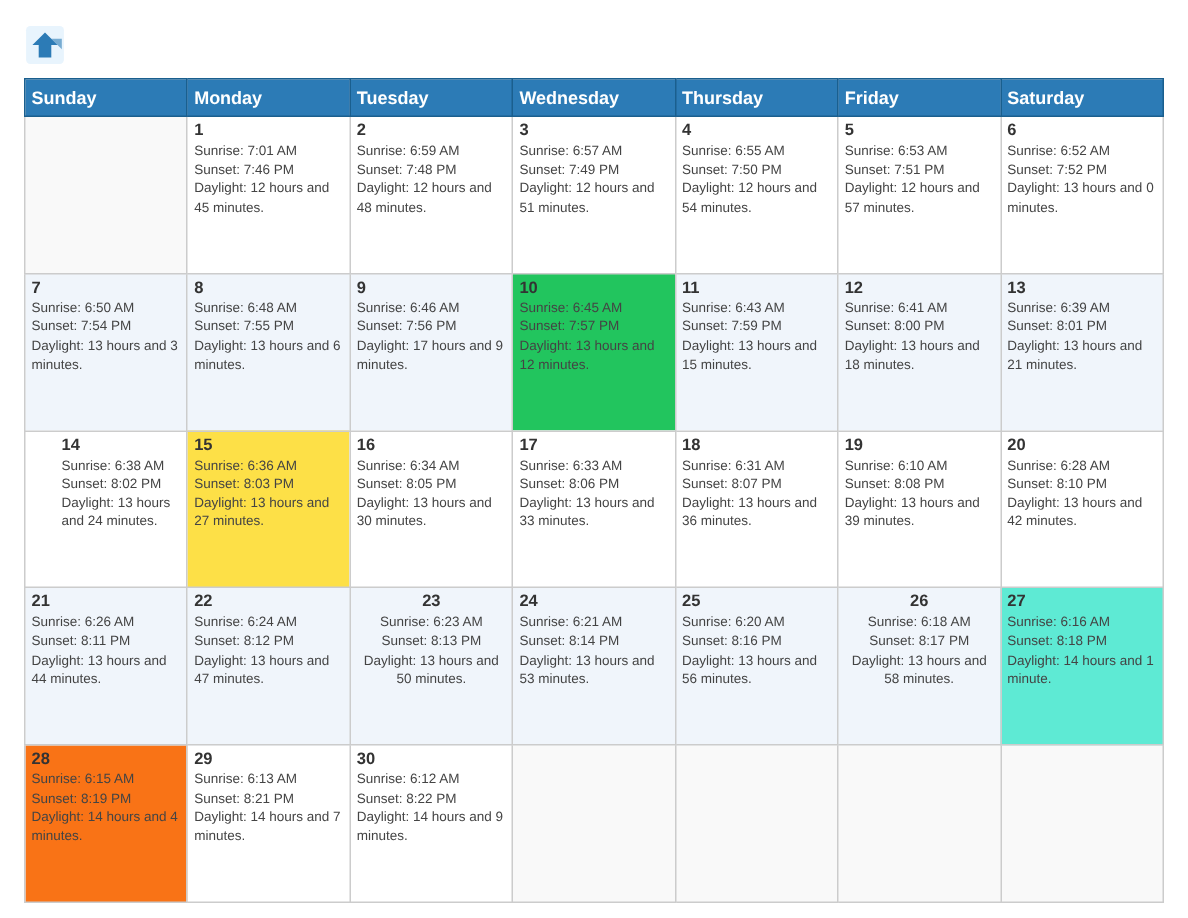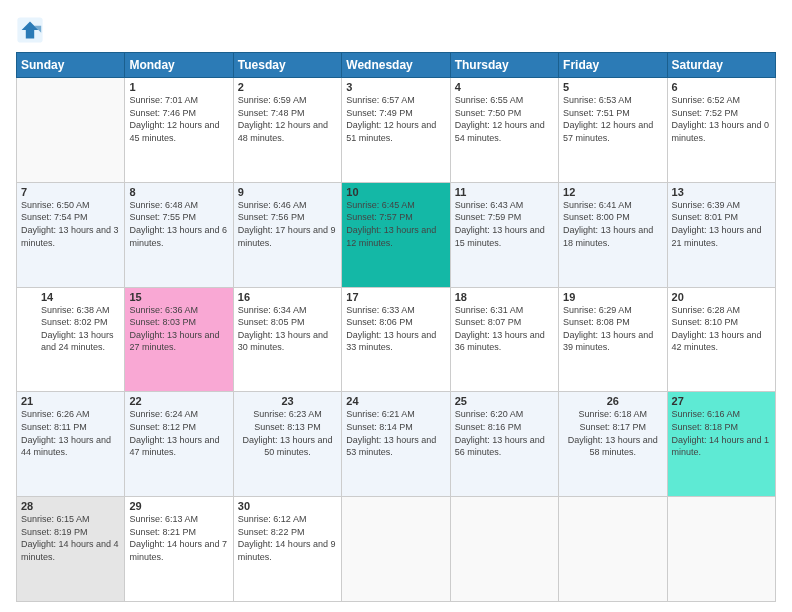--- a/index.html
+++ b/index.html
@@ -203,21 +203,21 @@
             </div>
           </td>
           <td style="background: rgb(240, 245, 251);">
             <div class="day-num">9</div>
             <div class="day-info">
               <div>Sunrise: 6:46 AM</div>
               <div>Sunset: 7:56 PM</div>
               <div>Daylight: 17 hours and 9 minutes.</div>
             </div>
           </td>
-          <td style="background: #14b8a6;">
+          <td style="background: #22c55e;">
             <div class="day-num">10</div>
             <div class="day-info">
               <div>Sunrise: 6:45 AM</div>
               <div>Sunset: 7:57 PM</div>
               <div>Daylight: 13 hours and 12 minutes.</div>
             </div>
           </td>
           <td style="background: rgb(240, 245, 251);">
             <div class="day-num">11</div>
             <div class="day-info">
@@ -245,21 +245,21 @@
         </tr>
         <tr>
           <td style="background: rgb(255, 255, 255); padding-left: 24px;">
             <div class="day-num">14</div>
             <div class="day-info">
               <div>Sunrise: 6:38 AM</div>
               <div>Sunset: 8:02 PM</div>
               <div>Daylight: 13 hours and 24 minutes.</div>
             </div>
           </td>
-          <td style="background: #f9a8d4;">
+          <td style="background: #fde047;">
             <div class="day-num">15</div>
             <div class="day-info">
               <div>Sunrise: 6:36 AM</div>
               <div>Sunset: 8:03 PM</div>
               <div>Daylight: 13 hours and 27 minutes.</div>
             </div>
           </td>
           <td style="background: rgb(255, 255, 255);">
             <div class="day-num">16</div>
             <div class="day-info">
@@ -280,21 +280,21 @@
             <div class="day-num">18</div>
             <div class="day-info">
               <div>Sunrise: 6:31 AM</div>
               <div>Sunset: 8:07 PM</div>
               <div>Daylight: 13 hours and 36 minutes.</div>
             </div>
           </td>
           <td style="background: rgb(255, 255, 255);">
             <div class="day-num">19</div>
             <div class="day-info">
-              <div>Sunrise: 6:29 AM</div>
+              <div>Sunrise: 6:10 AM</div>
               <div>Sunset: 8:08 PM</div>
               <div>Daylight: 13 hours and 39 minutes.</div>
             </div>
           </td>
           <td style="background: rgb(255, 255, 255);">
             <div class="day-num">20</div>
             <div class="day-info">
               <div>Sunrise: 6:28 AM</div>
               <div>Sunset: 8:10 PM</div>
               <div>Daylight: 13 hours and 42 minutes.</div>
@@ -353,21 +353,21 @@
           <td style="background: #5eead4;">
             <div class="day-num">27</div>
             <div class="day-info">
               <div>Sunrise: 6:16 AM</div>
               <div>Sunset: 8:18 PM</div>
               <div>Daylight: 14 hours and 1 minute.</div>
             </div>
           </td>
         </tr>
         <tr>
-          <td style="background: #e5e5e5;">
+          <td style="background: #f97316;">
             <div class="day-num">28</div>
             <div class="day-info">
               <div>Sunrise: 6:15 AM</div>
               <div>Sunset: 8:19 PM</div>
               <div>Daylight: 14 hours and 4 minutes.</div>
             </div>
           </td>
           <td style="background: rgb(255, 255, 255);">
             <div class="day-num">29</div>
             <div class="day-info">

